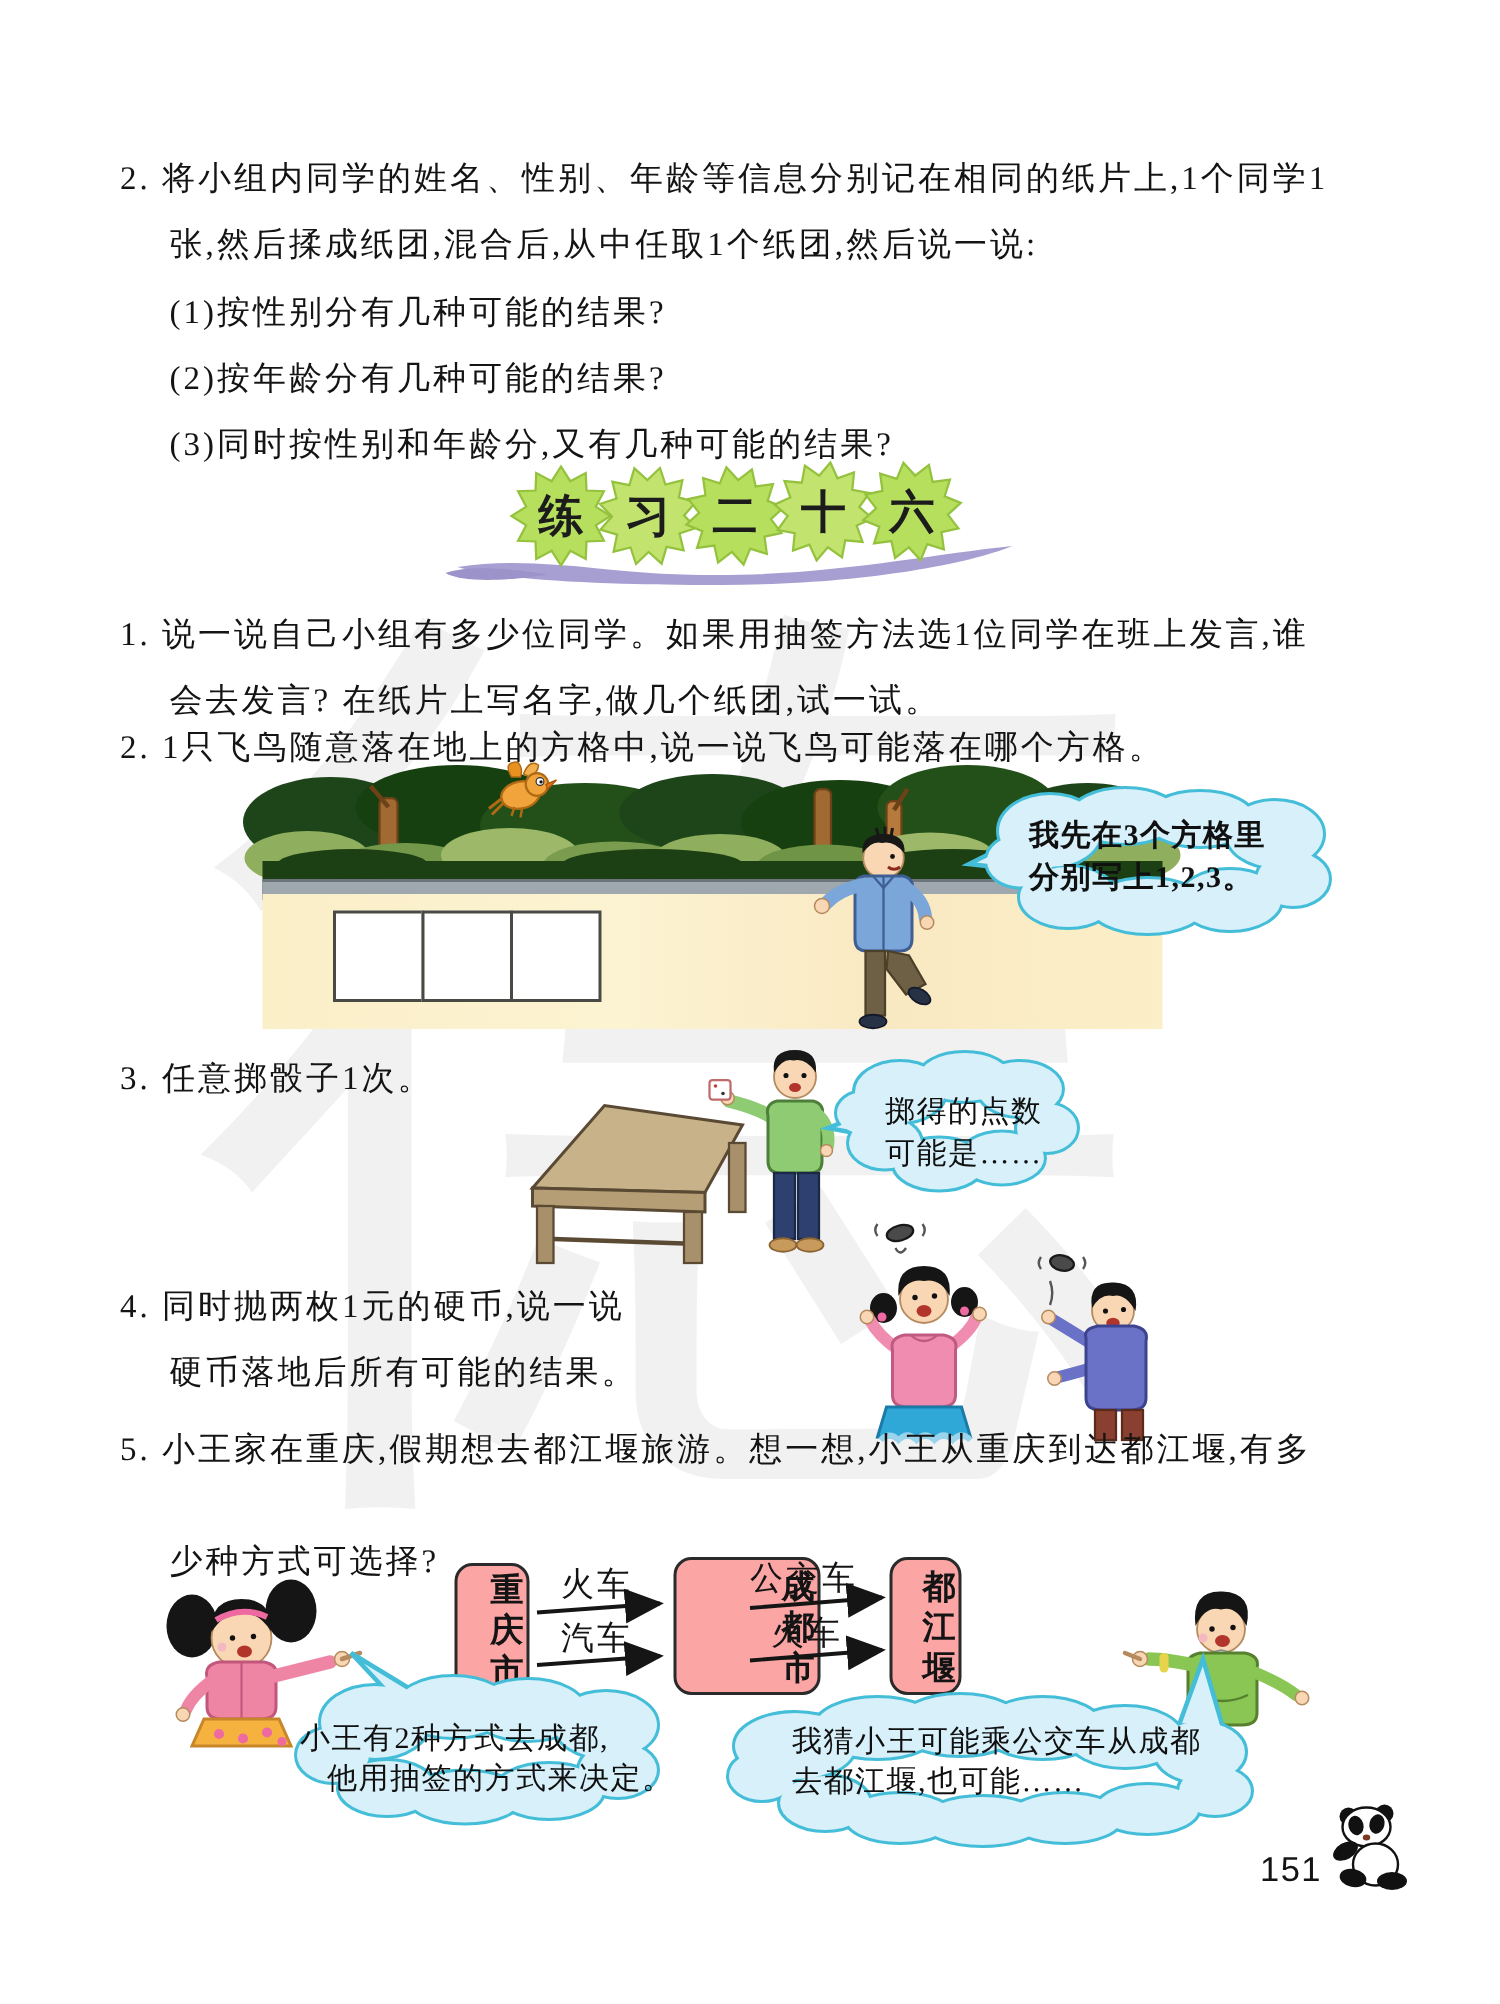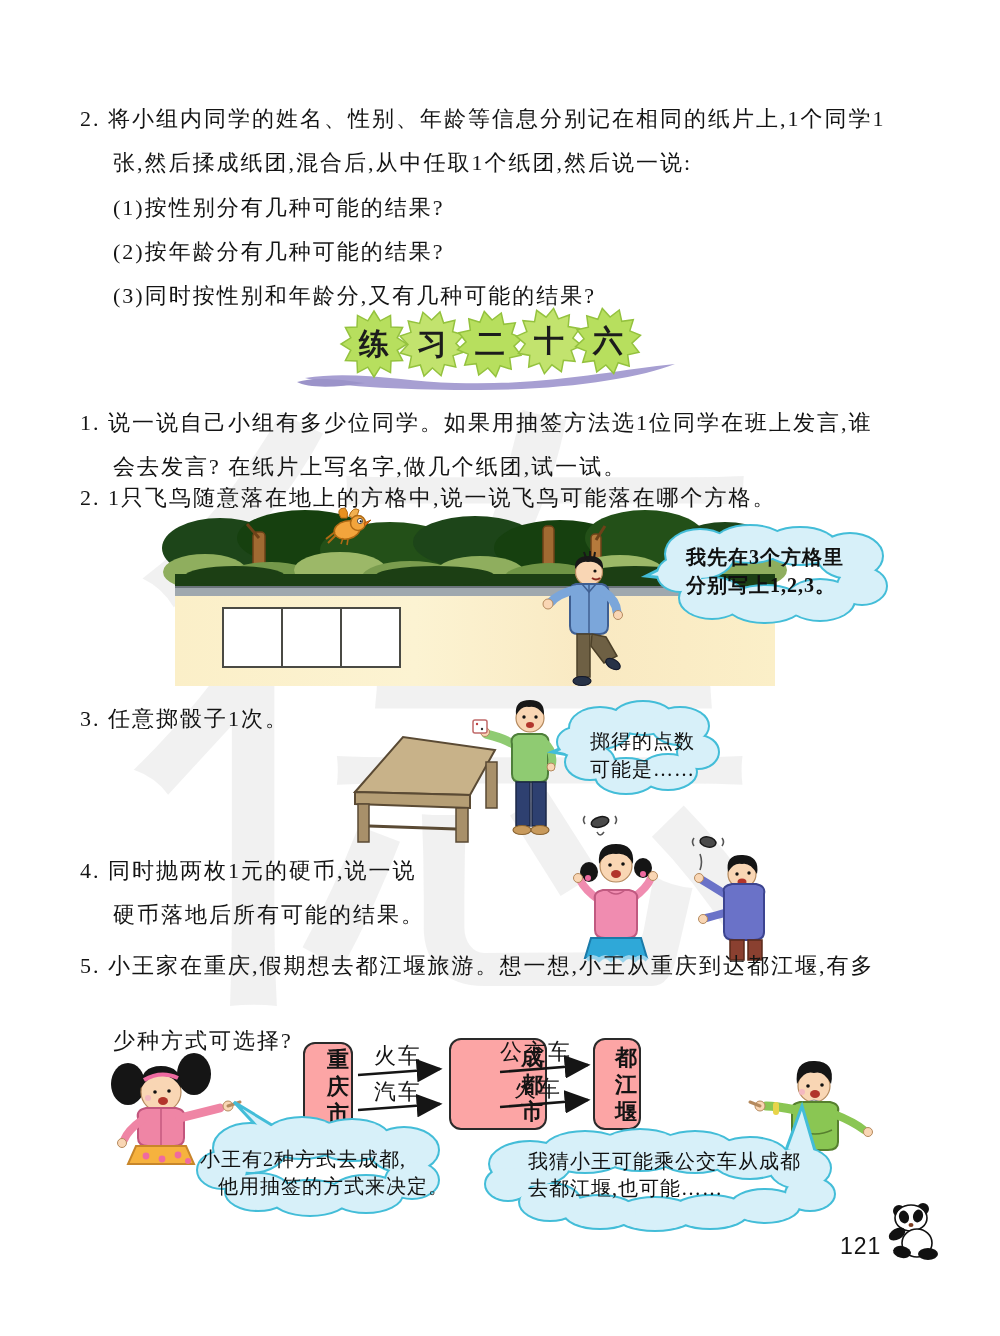--- a/index.html
+++ b/index.html
@@ -414,21 +414,21 @@
           <ellipse cx="175" cy="114" rx="40" ry="16"></ellipse>
         <ellipse cx="120" cy="112" rx="36" ry="16"></ellipse>
           <ellipse cx="70" cy="102" rx="30" ry="18"></ellipse>
         <ellipse cx="28" cy="84" rx="22" ry="16"></ellipse>
       </g>
     </svg>
     <div class="bt" style="left:48px;top:48px;">我猜小王可能乘公交车从成都</div>
     <div class="bt" style="left:48px;top:75px;">去都江堰,也可能……</div>
   </div>
 
-  <div class="pagenum">121</div>
+  <div class="pagenum">151</div>
   <svg style="left:886px;top:1202px;" width="55" height="58" viewBox="0 0 55 58">
     <circle cx="13" cy="9" r="6" fill="#111"></circle>
       <circle cx="37" cy="7" r="6" fill="#111"></circle>
     <ellipse cx="25" cy="16" rx="16" ry="13" fill="#fff" stroke="#111" stroke-width="1.6"></ellipse>
     <ellipse cx="18" cy="15" rx="5" ry="6.5" fill="#111" transform="rotate(-15 18 15)"></ellipse>
     <ellipse cx="32" cy="14" rx="5" ry="6.5" fill="#111" transform="rotate(15 32 14)"></ellipse>
     <ellipse cx="25" cy="23" rx="2.5" ry="2" fill="#7a3c20"></ellipse>
     <ellipse cx="31" cy="41" rx="15" ry="14" fill="#fff" stroke="#111" stroke-width="1.6"></ellipse>
     <ellipse cx="11" cy="32" rx="9" ry="5.5" fill="#111" transform="rotate(-30 11 32)"></ellipse>
     <ellipse cx="16" cy="50" rx="9" ry="6" fill="#111" transform="rotate(12 16 50)"></ellipse>

